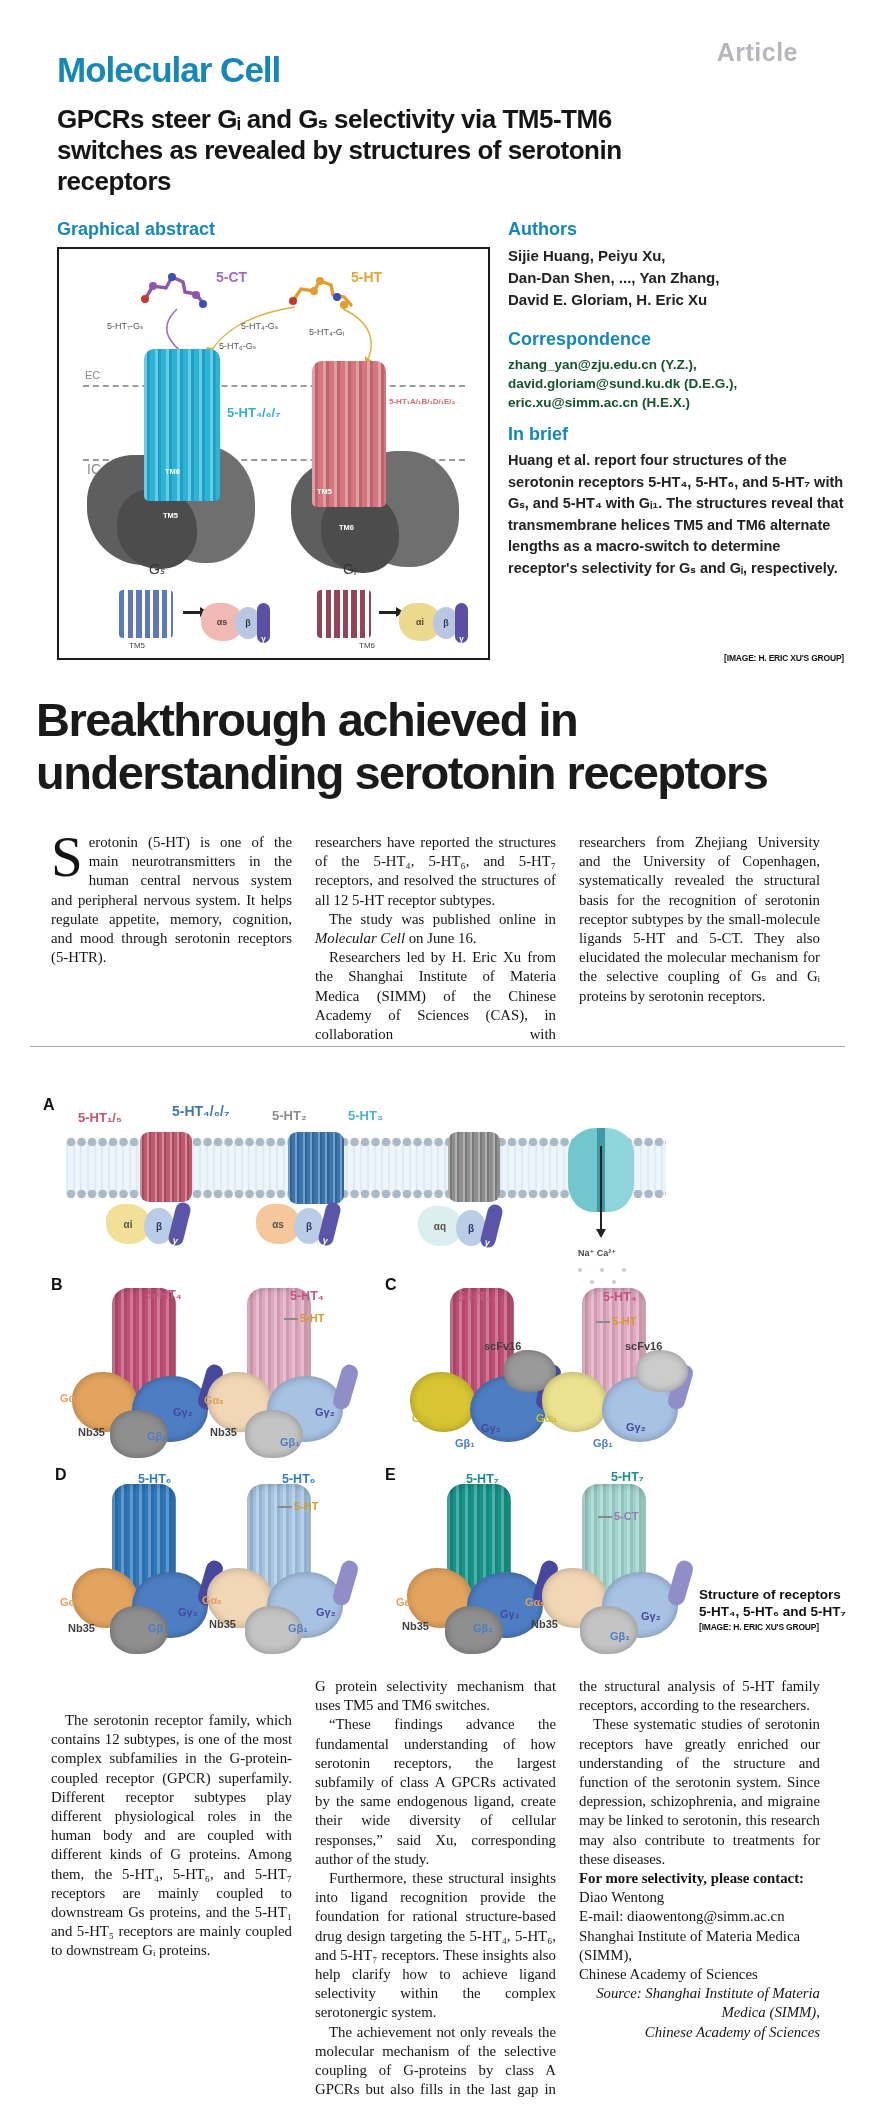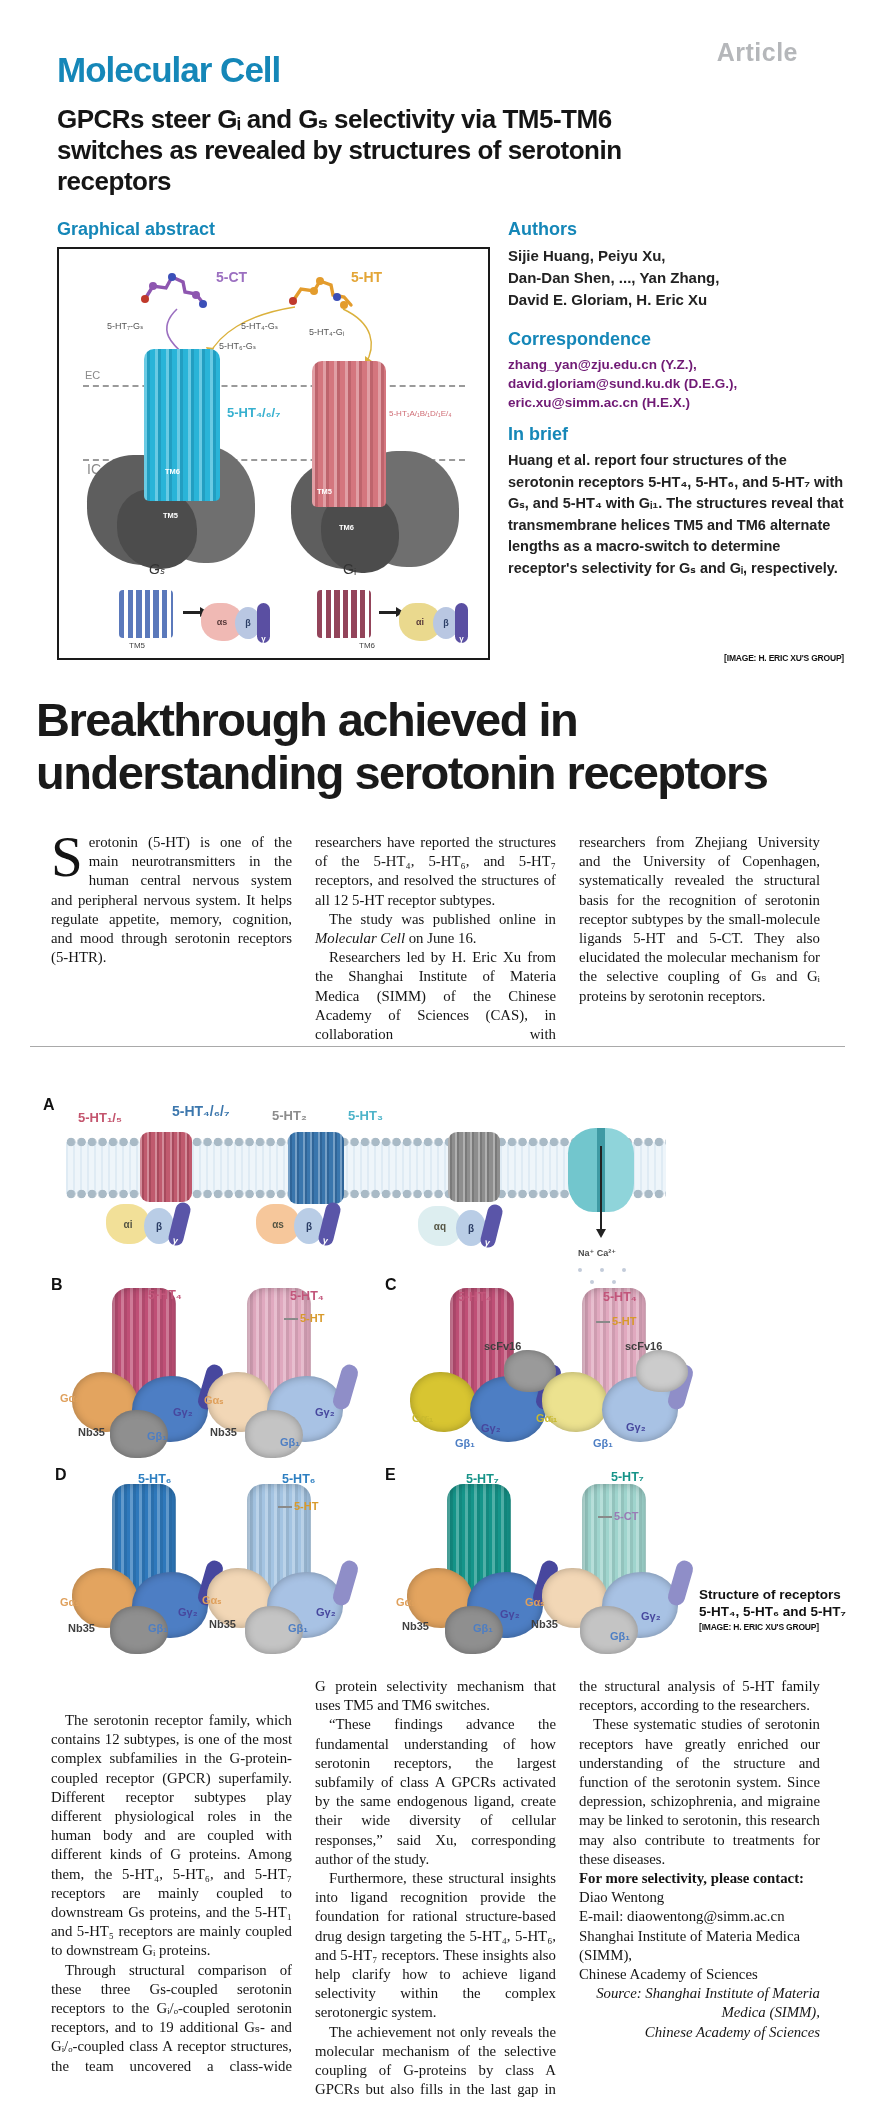--- a/index.html
+++ b/index.html
@@ -8,21 +8,21 @@
   .abs{position:absolute;}
 
   
   .article-tag{right:72px;top:38px;font:bold 25px "Liberation Sans","DejaVu Sans",sans-serif;color:#b5b7ba;letter-spacing:.5px;}
   .journal{left:57px;top:50px;font:bold 35px "Liberation Sans","DejaVu Sans",sans-serif;color:#1587b8;letter-spacing:-1px;}
   .paper-title{left:57px;top:104px;width:648px;font:bold 26px/1.2 "Liberation Sans","DejaVu Sans",sans-serif;color:#151515;letter-spacing:-.5px;}
 
   
   .bluehead{font:bold 18px "Liberation Sans","DejaVu Sans",sans-serif;color:#1587b8;}
   .info-authors{left:508px;top:245px;width:345px;font:bold 15px/22px "Liberation Sans","DejaVu Sans",sans-serif;white-space:pre-line;color:#222;}
-  .info-corr{left:508px;top:355px;width:345px;font:bold 13.5px/19px "Liberation Sans","DejaVu Sans",sans-serif;white-space:pre-line;color:#701a75;}
+  .info-corr{left:508px;top:355px;width:345px;font:bold 13.5px/19px "Liberation Sans","DejaVu Sans",sans-serif;white-space:pre-line;color:#14532d;}
   .info-brief{left:508px;top:450px;width:338px;font:bold 14.5px/21.5px "Liberation Sans","DejaVu Sans",sans-serif;color:#222;}
   .credit{font:bold 8.5px "Liberation Sans","DejaVu Sans",sans-serif;color:#111;letter-spacing:-.2px;}
 
   
   .headline{left:36px;top:694px;width:780px;font:bold 47px/1.12 "Liberation Sans","DejaVu Sans",sans-serif;color:#1a1a1a;letter-spacing:-1.5px;}
 
   
   .col{position:absolute;width:241px;font-size:14.8px;line-height:19.2px;text-align:justify;color:#141414;}
   .col p{margin:0;}
   .col p.ind{text-indent:14px;}
@@ -144,21 +144,21 @@
     <div class="abs ga-gp" style="left:232px;top:202px;width:168px;height:128px;">
       <div class="blob" style="left:0;top:10px;width:108px;height:108px;background:#5e5e5e;"></div>
       <div class="blob" style="left:60px;top:0;width:108px;height:116px;background:#6f6f6f;"></div>
       <div class="blob" style="left:30px;top:42px;width:78px;height:80px;background:#4c4c4c;"></div>
     </div>
 
     <div class="abs ga-rec" style="left:85px;top:100px;width:76px;height:152px;background-color:#29b4d8;background-image:repeating-linear-gradient(90deg,rgba(255,255,255,.3) 0 3px,rgba(0,60,90,.18) 3px 6px,rgba(0,0,0,0) 6px 11px);"></div>
     <div class="abs ga-rec" style="left:253px;top:112px;width:74px;height:146px;background-color:#d4767e;background-image:repeating-linear-gradient(90deg,rgba(255,255,255,.3) 0 3px,rgba(90,20,30,.18) 3px 6px,rgba(0,0,0,0) 6px 11px);"></div>
 
     <div class="abs ga-lbl" style="left:168px;top:156px;font-weight:bold;font-size:13px;color:#36b0cf;z-index:5;">5-HT₄/₆/₇</div>
-    <div class="abs ga-lbl" style="left:330px;top:160px;font-weight:normal;font-size:8px;color:#cf6c74;z-index:5;">5-HT₁A/₁B/₁D/₁E/₄</div>
+    <div class="abs ga-lbl" style="left:330px;top:148px;font-weight:bold;font-size:8px;color:#cf6c74;z-index:5;">5-HT₁A/₁B/₁D/₁E/₄</div>
 
     <div class="abs ga-tm" style="left:106px;top:218px;">TM6</div>
     <div class="abs ga-tm" style="left:104px;top:262px;">TM5</div>
     <div class="abs ga-tm" style="left:258px;top:238px;">TM5</div>
     <div class="abs ga-tm" style="left:280px;top:274px;">TM6</div>
 
     <div class="abs ga-lbl" style="left:90px;top:312px;font-size:14px;color:#333;z-index:5;font-style:italic;">Gₛ</div>
     <div class="abs ga-lbl" style="left:284px;top:312px;font-size:14px;color:#333;z-index:5;">Gᵢ</div>
 
     <div class="abs snake" style="left:60px;top:341px;width:54px;height:48px;background:repeating-linear-gradient(90deg,#5b79bb 0 5.5px,rgba(0,0,0,0) 5.5px 8.6px);"></div>
@@ -389,21 +389,20 @@
   <div class="slab c-slate" style="left:641px;top:1610px;">Gγ₂</div>
 
   <div class="abs figcap1">
     <div>Structure of receptors</div>
     <div>5-HT₄, 5-HT₆ and 5-HT₇</div>
     <div class="credit" style="position:static;margin-top:2px;">[IMAGE: H. ERIC XU'S GROUP]</div>
   </div>
 
   <div class="col" style="left:51px;top:1711px;">
     <p class="ind">The serotonin receptor family, which contains 12 subtypes, is one of the most complex subfamilies in the G-protein-coupled receptor (GPCR) superfamily. Different receptor subtypes play different physiological roles in the human body and are coupled with different kinds of G proteins. Among them, the 5-HT₄, 5-HT₆, and 5-HT₇ receptors are mainly coupled to downstream Gs proteins, and the 5-HT₁ and 5-HT₅ receptors are mainly coupled to downstream Gᵢ proteins.</p>
-    <p class="ind cont">Through structural comparison of these three Gs-coupled serotonin receptors to the Gᵢ/ₒ-coupled serotonin receptors, and to 19 additional Gₛ- and Gᵢ/ₒ-coupled class A receptor structures, the team uncovered a class-wide</p>
   </div>
   <div class="col" style="left:315px;top:1677px;">
     <p>G protein selectivity mechanism that uses TM5 and TM6 switches.</p>
     <p class="ind">“These findings advance the fundamental understanding of how serotonin receptors, the largest subfamily of class A GPCRs activated by the same endogenous ligand, create their wide diversity of cellular responses,” said Xu, corresponding author of the study.</p>
     <p class="ind">Furthermore, these structural insights into ligand recognition provide the foundation for rational structure-based drug design targeting the 5-HT₄, 5-HT₆, and 5-HT₇ receptors. These insights also help clarify how to achieve ligand selectivity within the complex serotonergic system.</p>
     <p class="ind cont">The achievement not only reveals the molecular mechanism of the selective coupling of G-proteins by class A GPCRs but also fills in the last gap in</p>
   </div>
   <div class="col" style="left:579px;top:1677px;">
     <p>the structural analysis of 5-HT family receptors, according to the researchers.</p>
     <p class="ind">These systematic studies of serotonin receptors have greatly enriched our understanding of the structure and function of the serotonin system. Since depression, schizophrenia, and migraine may be linked to serotonin, this research may also contribute to treatments for these diseases.</p>

